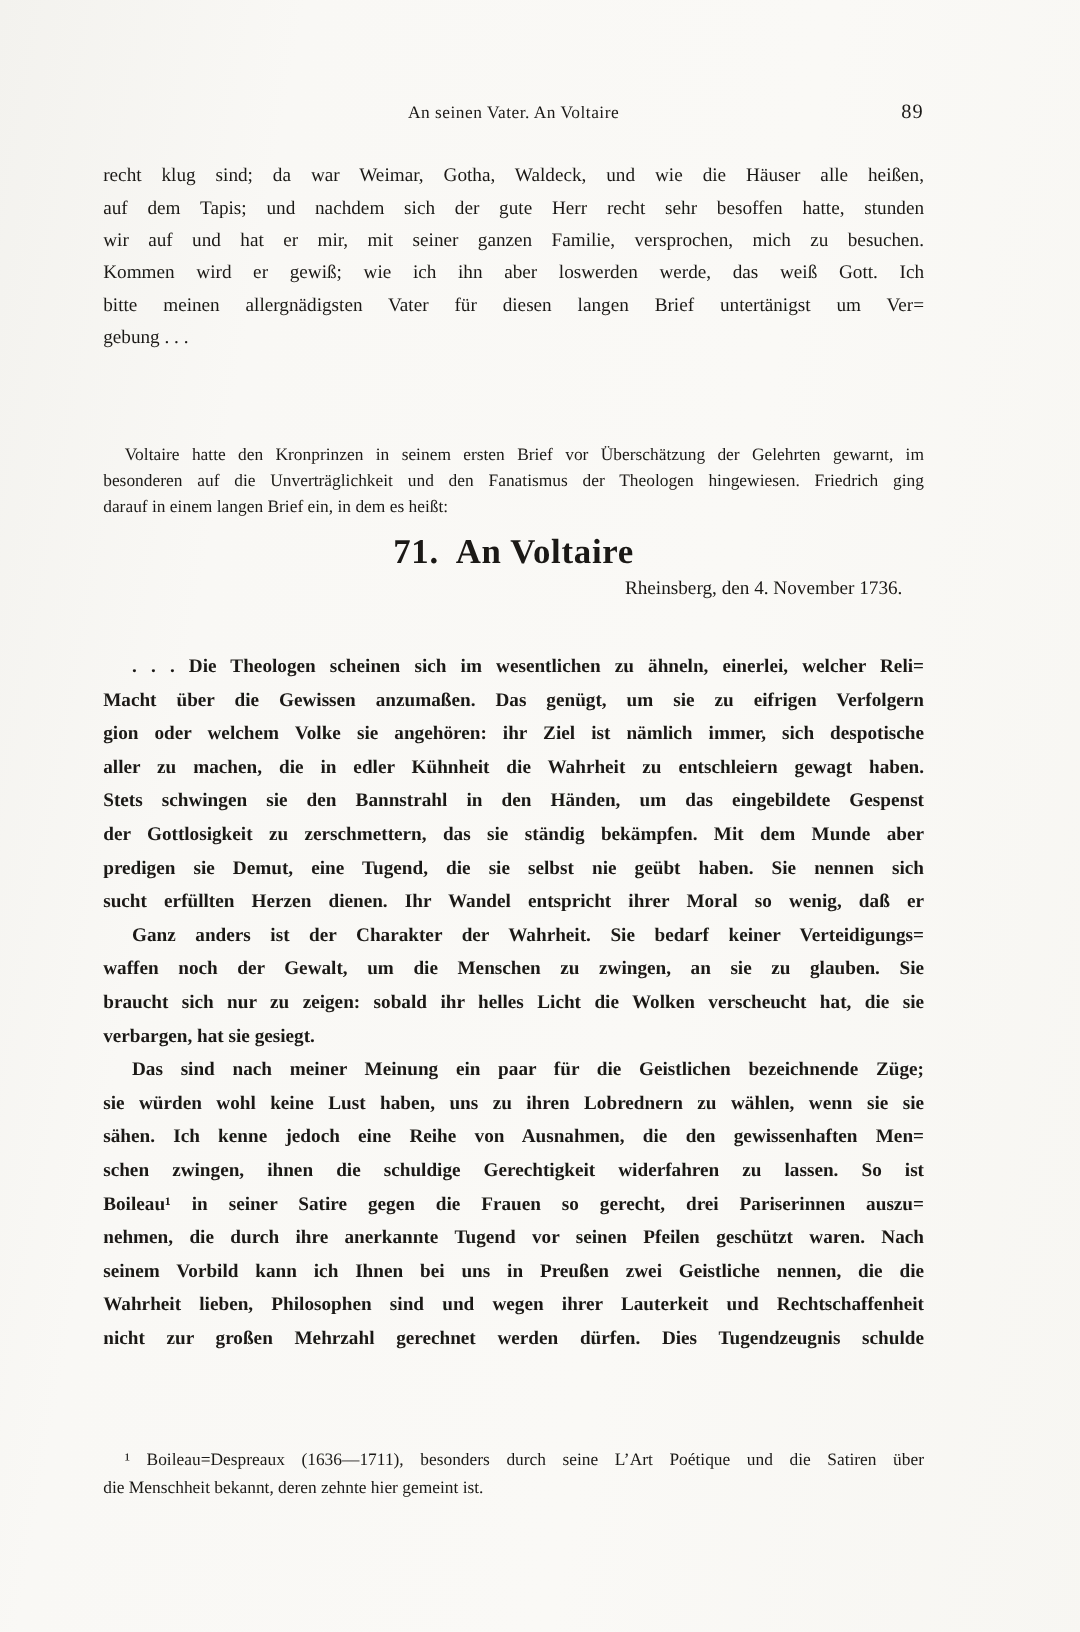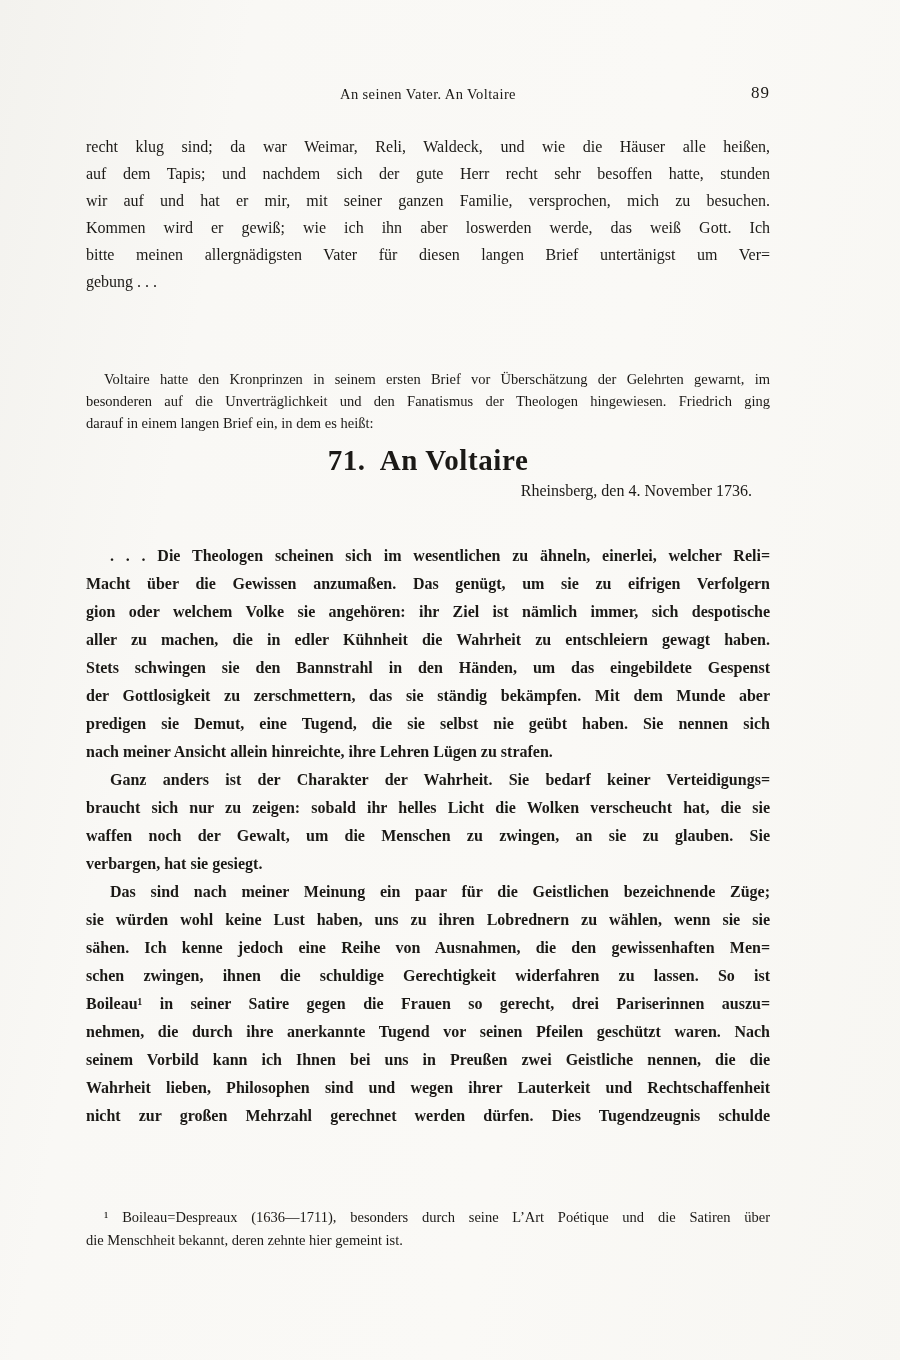--- a/index.html
+++ b/index.html
@@ -46,21 +46,21 @@
 <body>
 
 <div class="page">
 
   <header class="block running-head-row">
     <span>An seinen Vater. An Voltaire</span>
     <span class="folio">89</span>
   </header>
 
   <section class="block prev-text">
-    <div class="line">recht klug sind; da war Weimar, Reli, Waldeck, und wie die Häuser alle heißen,</div>
+    <div class="line">recht klug sind; da war Weimar, Gotha, Waldeck, und wie die Häuser alle heißen,</div>
     <div class="line">auf dem Tapis; und nachdem sich der gute Herr recht sehr besoffen hatte, stunden</div>
     <div class="line">wir auf und hat er mir, mit seiner ganzen Familie, versprochen, mich zu besuchen.</div>
     <div class="line">Kommen wird er gewiß; wie ich ihn aber loswerden werde, das weiß Gott. Ich</div>
     <div class="line">bitte meinen allergnädigsten Vater für diesen langen Brief untertänigst um Ver=</div>
     <div class="line par-end">gebung . . .</div>
   </section>
 
   <section class="block editor-note">
     <div class="line indent-sm">Voltaire hatte den Kronprinzen in seinem ersten Brief vor Überschätzung der Gelehrten gewarnt, im</div>
     <div class="line">besonderen auf die Unverträglichkeit und den Fanatismus der Theologen hingewiesen. Friedrich ging</div>
@@ -74,24 +74,24 @@
   <div class="block dateline">Rheinsberg, den 4. November 1736.</div>
 
   <section class="block letter-body">
     <div class="line indent">. . . Die Theologen scheinen sich im wesentlichen zu ähneln, einerlei, welcher Reli=</div>
     <div class="line">Macht über die Gewissen anzumaßen. Das genügt, um sie zu eifrigen Verfolgern</div>
     <div class="line">gion oder welchem Volke sie angehören: ihr Ziel ist nämlich immer, sich despotische</div>
     <div class="line">aller zu machen, die in edler Kühnheit die Wahrheit zu entschleiern gewagt haben.</div>
     <div class="line">Stets schwingen sie den Bannstrahl in den Händen, um das eingebildete Gespenst</div>
     <div class="line">der Gottlosigkeit zu zerschmettern, das sie ständig bekämpfen. Mit dem Munde aber</div>
     <div class="line">predigen sie Demut, eine Tugend, die sie selbst nie geübt haben. Sie nennen sich</div>
-    <div class="line par-end">nach meiner Ansicht allein hinreichte, ihre Lehren Lügen zu strafen.</div>
+    <div class="line">sucht erfüllten Herzen dienen. Ihr Wandel entspricht ihrer Moral so wenig, daß er</div>
     <div class="line indent">Ganz anders ist der Charakter der Wahrheit. Sie bedarf keiner Verteidigungs=</div>
+    <div class="line">waffen noch der Gewalt, um die Menschen zu zwingen, an sie zu glauben. Sie</div>
     <div class="line">braucht sich nur zu zeigen: sobald ihr helles Licht die Wolken verscheucht hat, die sie</div>
-    <div class="line">waffen noch der Gewalt, um die Menschen zu zwingen, an sie zu glauben. Sie</div>
     <div class="line par-end">verbargen, hat sie gesiegt.</div>
     <div class="line indent">Das sind nach meiner Meinung ein paar für die Geistlichen bezeichnende Züge;</div>
     <div class="line">sie würden wohl keine Lust haben, uns zu ihren Lobrednern zu wählen, wenn sie sie</div>
     <div class="line">sähen. Ich kenne jedoch eine Reihe von Ausnahmen, die den gewissenhaften Men=</div>
     <div class="line">schen zwingen, ihnen die schuldige Gerechtigkeit widerfahren zu lassen. So ist</div>
     <div class="line">Boileau¹ in seiner Satire gegen die Frauen so gerecht, drei Pariserinnen auszu=</div>
     <div class="line">nehmen, die durch ihre anerkannte Tugend vor seinen Pfeilen geschützt waren. Nach</div>
     <div class="line">seinem Vorbild kann ich Ihnen bei uns in Preußen zwei Geistliche nennen, die die</div>
     <div class="line">Wahrheit lieben, Philosophen sind und wegen ihrer Lauterkeit und Rechtschaffenheit</div>
     <div class="line">nicht zur großen Mehrzahl gerechnet werden dürfen. Dies Tugendzeugnis schulde</div>

